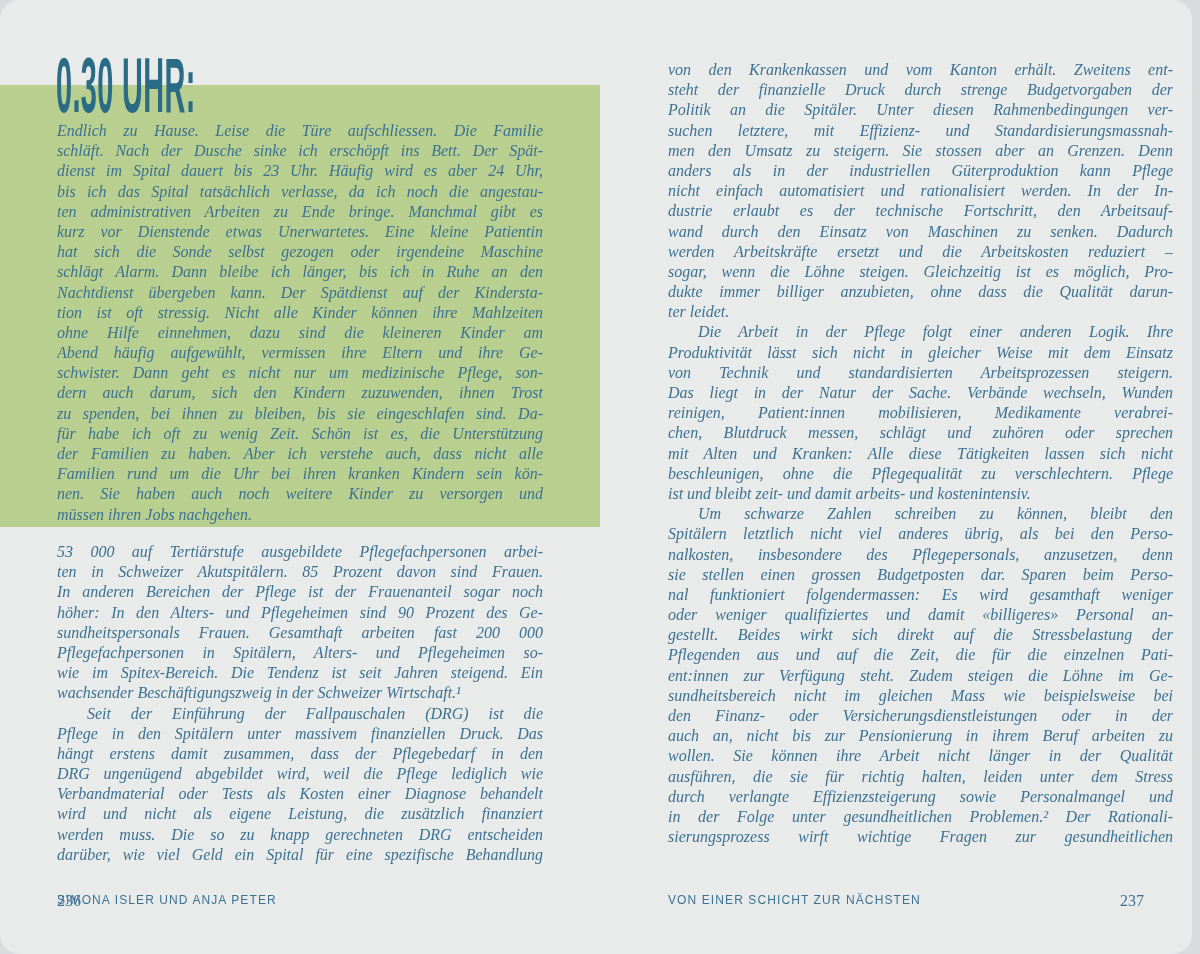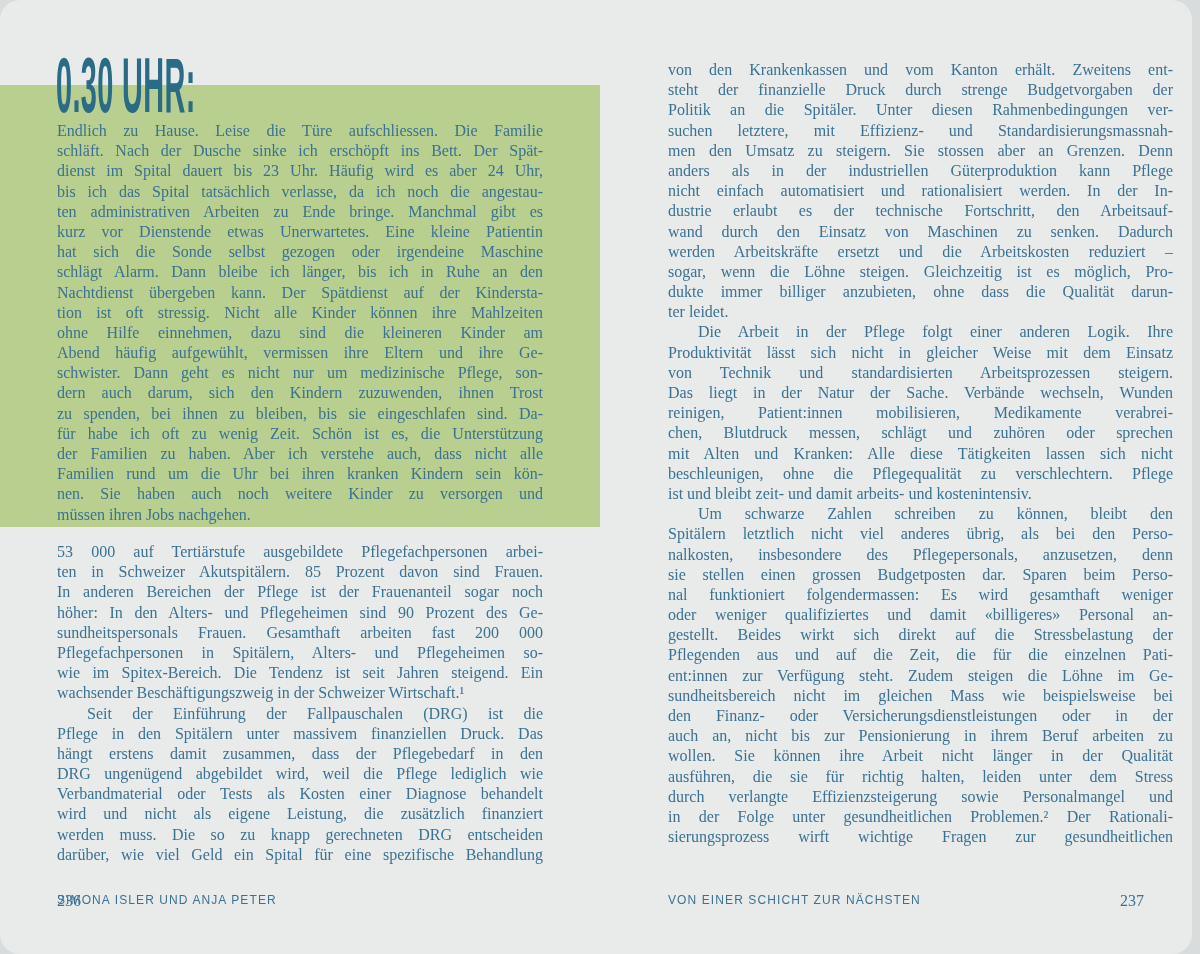--- a/index.html
+++ b/index.html
@@ -29,20 +29,21 @@
     letter-spacing: 1px;
     color: var(--heading-ink, #2a6b86);
     white-space: nowrap;
     transform: scaleX(0.37);
     transform-origin: left top;
   }
   .textcol {
     position: absolute;
     color: var(--ink, #3c7192);
     font-size: 16px;
+    font-style: italic;
   }
   .tline {
     height: 20.2px;
     line-height: 20.2px;
     overflow: hidden;
     text-align: justify;
     text-align-last: justify;
   }
   .tline.lastline { text-align-last: left; }
   .tline.indent  { padding-left: 30px; }

